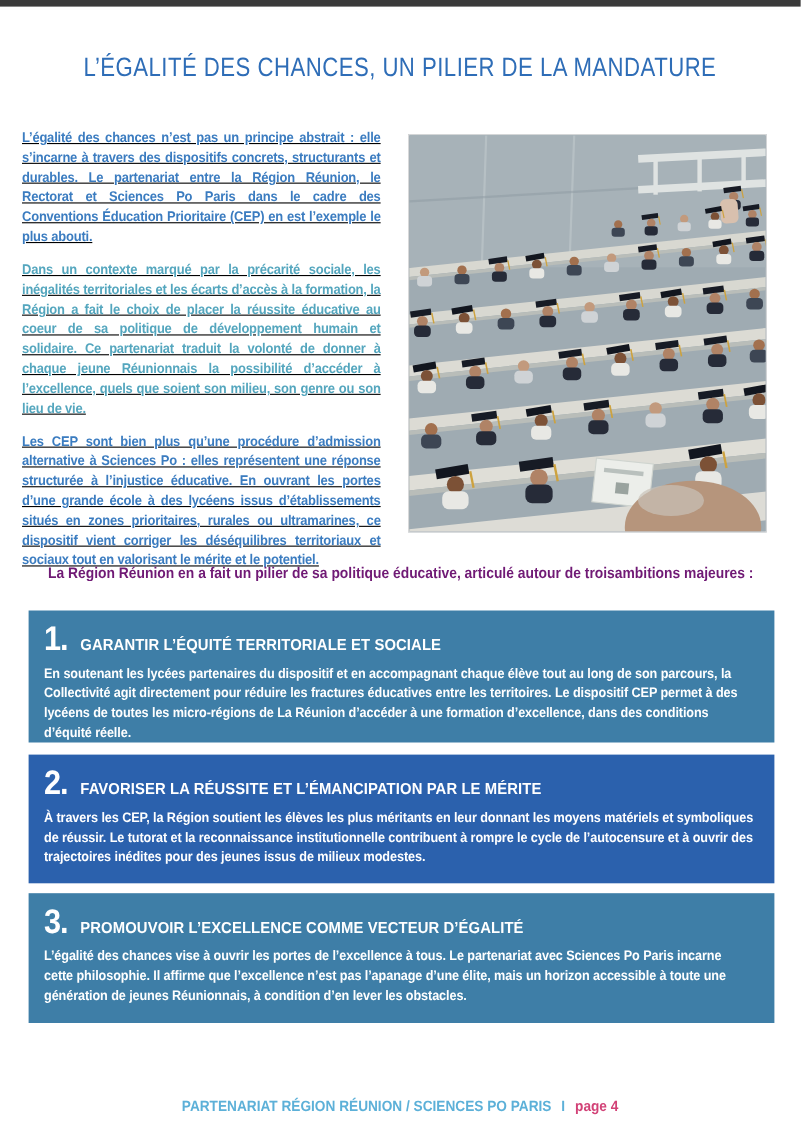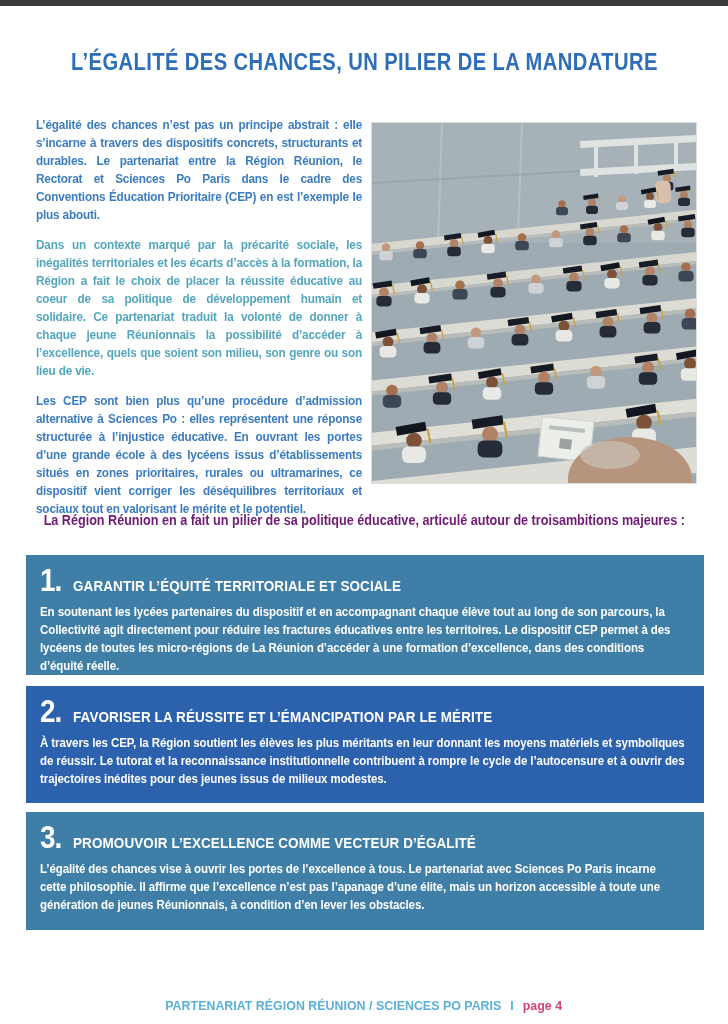--- a/index.html
+++ b/index.html
@@ -13,27 +13,27 @@
   }
   .top-edge {
     position: absolute; left: 0; top: 0;
     width: 728px; height: 6px;
     background: #3a3a3a;
   }
   .page-title {
     position: absolute; left: 0; top: 48px; width: 728px;
     text-align: center;
     color: #2e6db7;
-    font-size: 24px; font-weight: bold;
+    font-size: 24px; font-weight: normal;
     letter-spacing: 0.5px;
     white-space: nowrap;
   }
   .page-title > span { display: inline-block; transform: scaleX(0.84); transform-origin: 50% 50%; }
   .intro-col {
-    position: absolute; left: 36px; top: 116px; width: 326px;
+    position: absolute; left: 20px; top: 116px; width: 326px; text-decoration: underline;
   }
   .intro-col p {
     width: 354px;
     transform: scaleX(0.921); transform-origin: 0 0;
     font-size: 12.8px; line-height: 18px;
     text-align: justify;
     margin-bottom: 12px;
     font-weight: bold;
     letter-spacing: -0.2px;
   }

